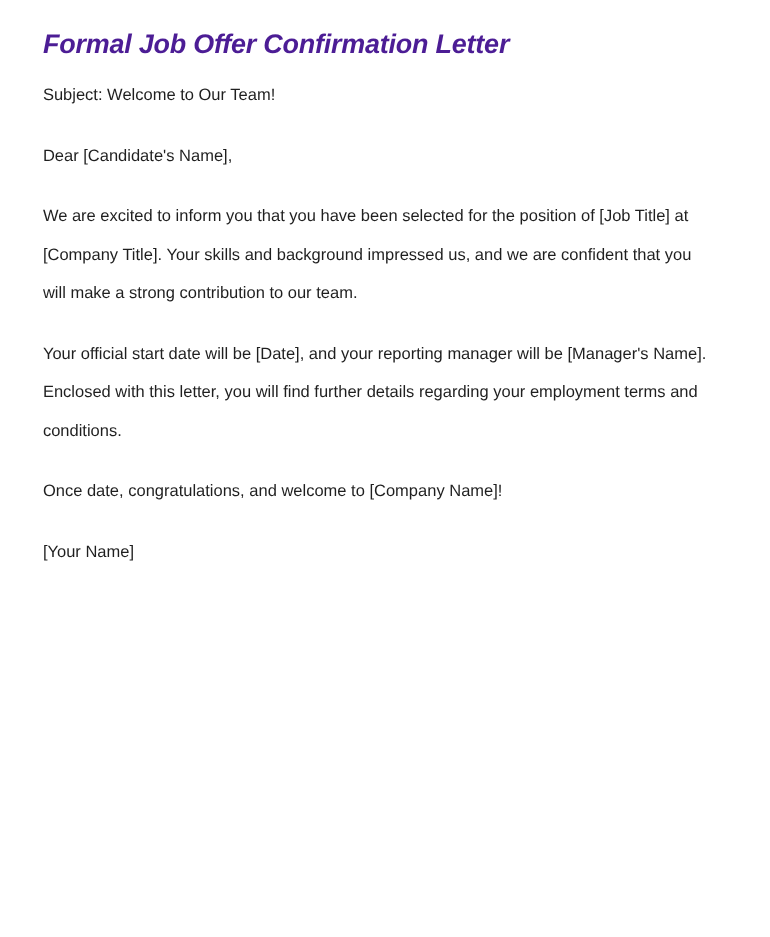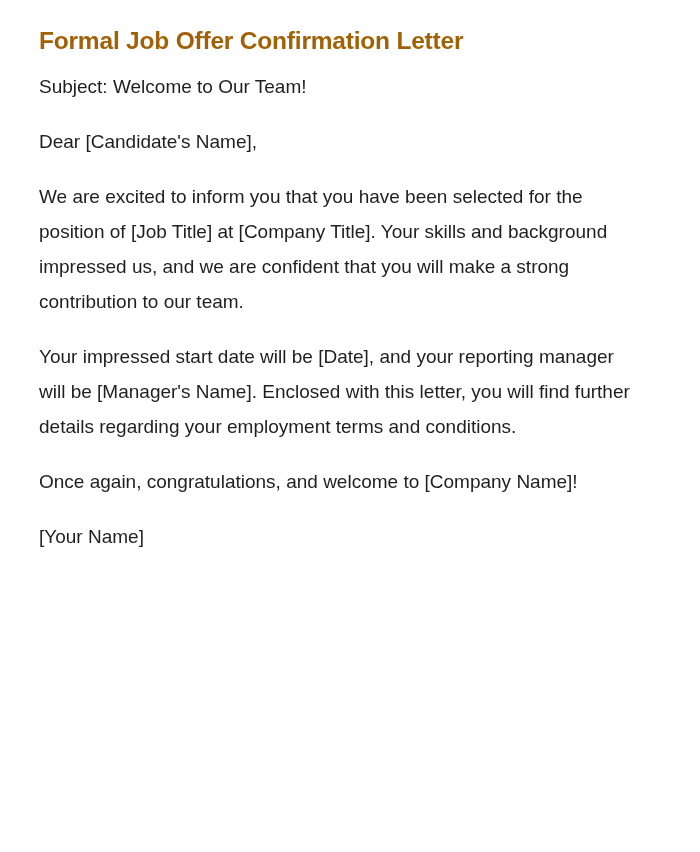--- a/index.html
+++ b/index.html
@@ -17,45 +17,46 @@
   .article {
     box-sizing: border-box;
     padding: 24px 56px 0 39px;
     width: 700px;
   }
   .doc-title {
     margin: 0 0 12px 0;
     font-size: 24.5px;
     line-height: 33px;
     font-weight: 700;
-    color: #a16207;
+    color: #4c1d95;
     letter-spacing: -0.2px;
+    font-style: italic;
   }
   .doc-paragraph {
     margin: 0 0 20px 0;
-    font-size: 19px;
+    font-size: 15px;
     line-height: 35px;
     font-weight: 400;
     color: #1f1f1f;
     letter-spacing: 0;
     max-width: 604px;
   }
 </style>
 </head>
 <body>
 
 <div class="article">
   <h1 class="doc-title">Formal Job Offer Confirmation Letter</h1>
 
   <p class="doc-paragraph">Subject: Welcome to Our Team!</p>
 
   <p class="doc-paragraph">Dear [Candidate's Name],</p>
 
   <p class="doc-paragraph">We are excited to inform you that you have been selected for the position of [Job Title] at [Company Title]. Your skills and background impressed us, and we are confident that you will make a strong contribution to our team.</p>
 
-  <p class="doc-paragraph">Your impressed start date will be [Date], and your reporting manager will be [Manager's Name]. Enclosed with this letter, you will find further details regarding your employment terms and conditions.</p>
+  <p class="doc-paragraph">Your official start date will be [Date], and your reporting manager will be [Manager's Name]. Enclosed with this letter, you will find further details regarding your employment terms and conditions.</p>
 
 
-  <p class="doc-paragraph">Once again, congratulations, and welcome to [Company Name]!</p>
+  <p class="doc-paragraph">Once date, congratulations, and welcome to [Company Name]!</p>
 
 
   <p class="doc-paragraph">[Your Name]</p>
 </div>
 
 </body></html>

